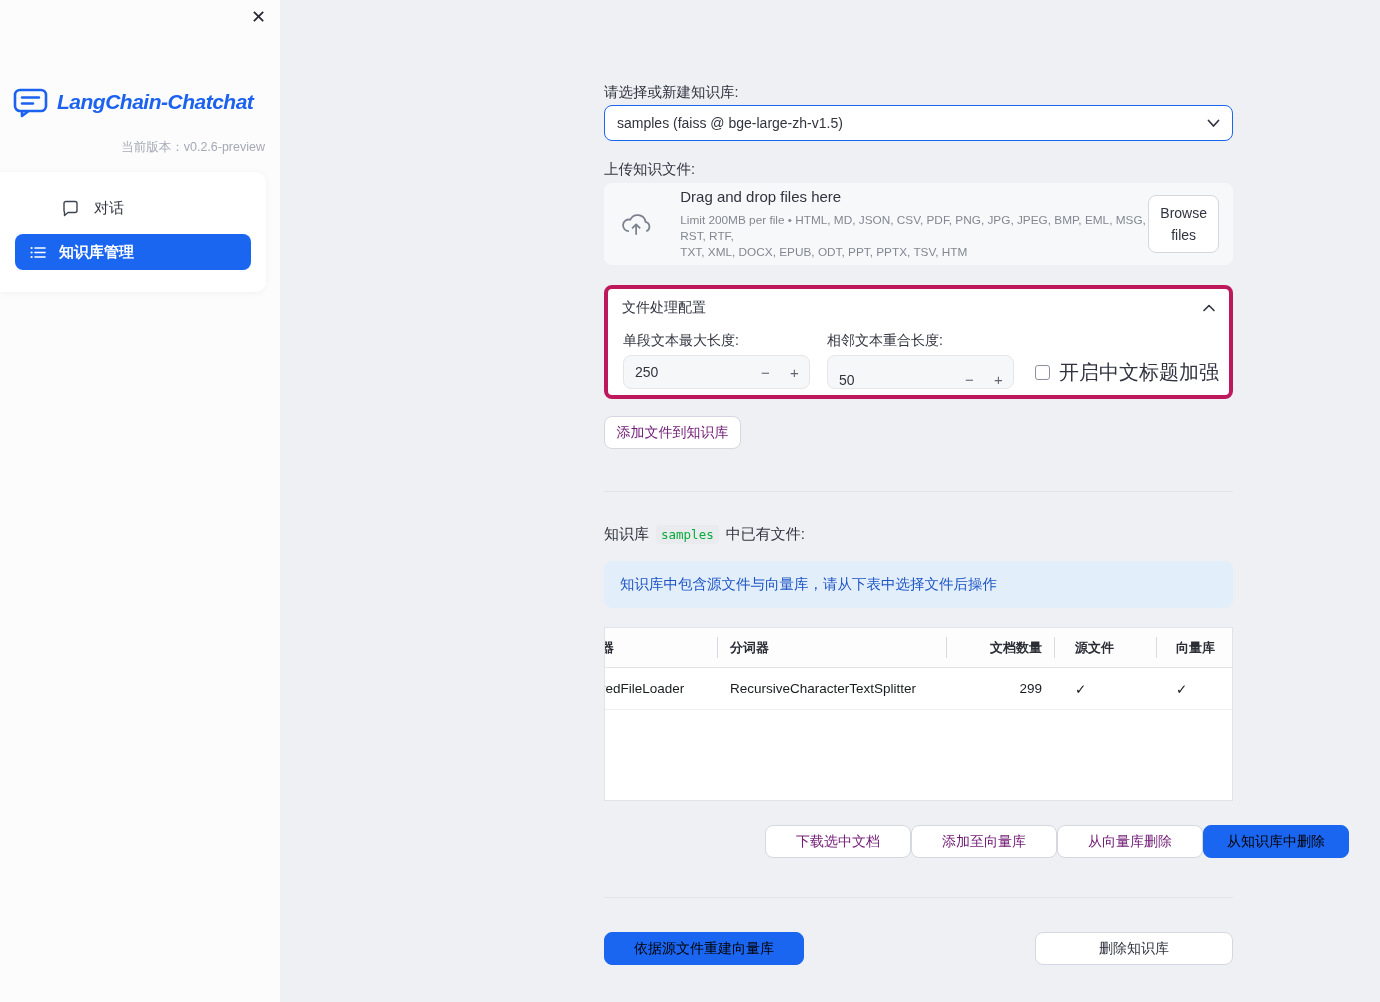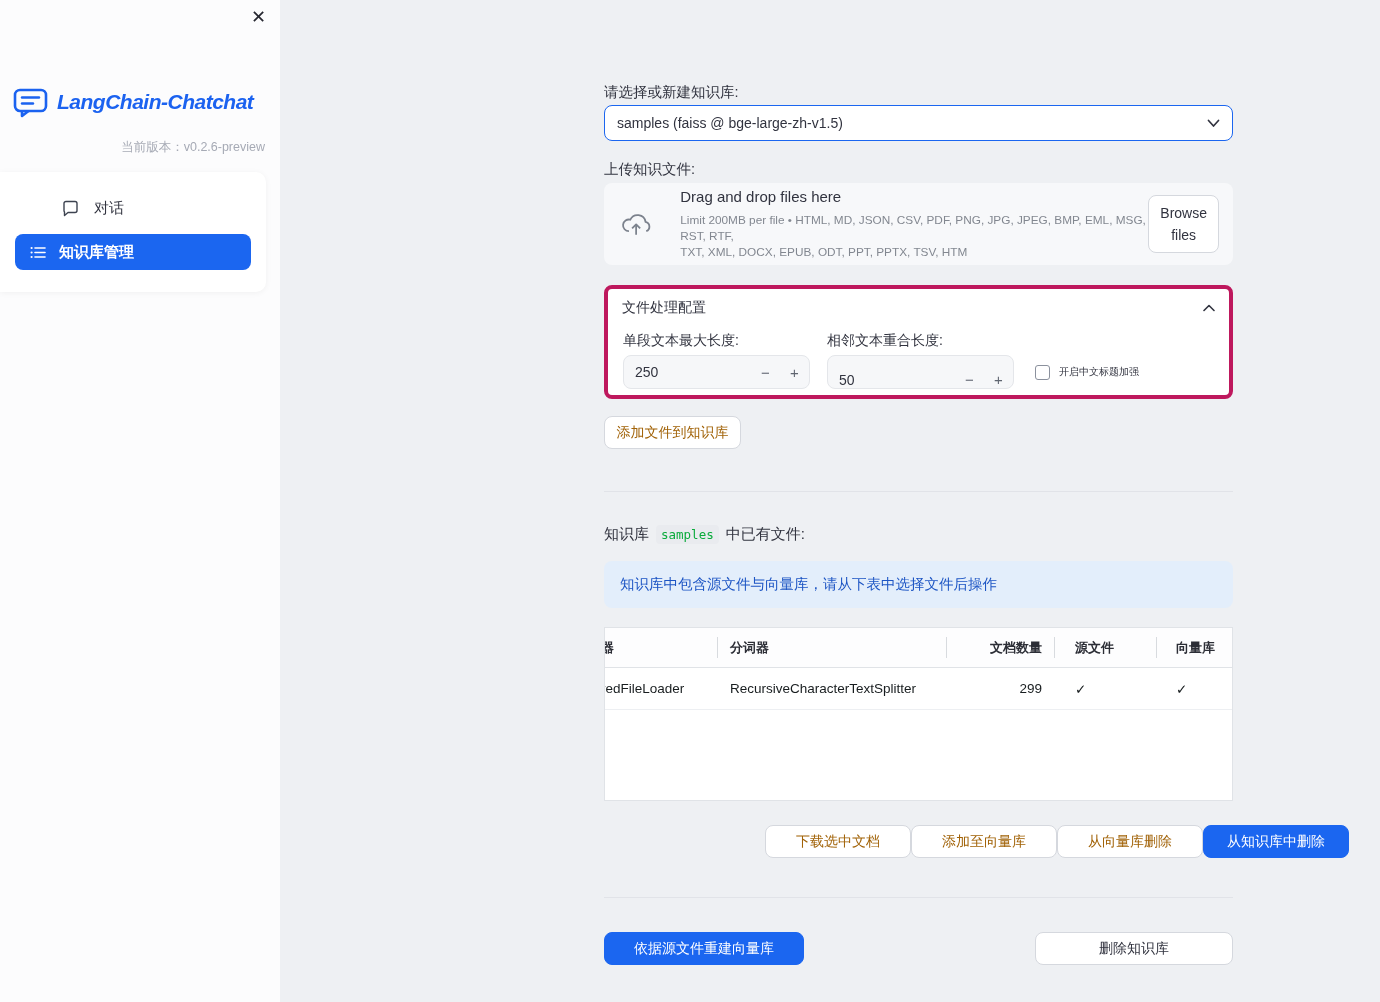--- a/index.html
+++ b/index.html
@@ -37,26 +37,26 @@
   .exp-head { display:flex; align-items:center; height:37px; padding:0 14px; font-size:14px; color:#31333f; cursor:pointer; }
   .exp-chev { margin-left:auto; }
   .exp-label { position:absolute; top:43px; font-size:14px; color:#31333f; }
   .l1 { left:15px; } .l2 { left:219px; }
   .num-input { position:absolute; top:66px; height:34px; width:187px; background:#f6f7f9; border:1px solid #e4e6ea; border-radius:8px; display:flex; align-items:center; overflow:hidden; }
   .n1 { left:15px; } .n2 { left:219px;align-items:flex-end; }
   .num-val { flex:1; padding-left:11px; font-size:14px; color:#31333f; }
   .step { width:29px; text-align:center; font-size:15px; color:#5f6570; cursor:pointer; user-select:none; }
   .chk { position:absolute; left:427px; top:66px; height:34px; display:flex; align-items:center; gap:9px; cursor:pointer; }
   .chk-box { width:15px; height:15px; border:1.5px solid #8b919d; border-radius:3px; background:#ffffff; }
-  .chk-label { font-size:10px; color:#31333f; }
+  .chk-label { font-size:20px; color:#31333f; }
 
   .btn { display:flex; align-items:center; justify-content:center; height:33px; border-radius:8px; font-size:14px; font-family:inherit; cursor:pointer; white-space:nowrap; }
   .sec { background:#ffffff; border:1px solid #d5d8de; color:#31333f; }
-  .sec.grayed { color:#a16207; }
-  .pri { background:var(--accent,#1b66f0); border:1px solid var(--accent,#1b66f0); color:#ffffff; }
+  .sec.grayed { color:#701a75; }
+  .pri { background:var(--accent,#1b66f0); border:1px solid var(--accent,#1b66f0); color:#000000; }
   .add-btn { left:0; top:416px; width:137px; }
   .hr { left:0; width:629px; height:1px; background:#e1e3e8; }
   .hr1 { top:491px; } .hr2 { top:897px; }
 
   .kb-line { left:0; top:525px; display:flex; align-items:center; gap:7px; font-size:15px; color:#31333f; }
   .kb-code { font-family:"DejaVu Sans Mono","Liberation Mono",monospace; font-size:12.5px; color:var(--code-green,#09ab3b); background:#e9ebef; border-radius:4px; padding:2px 5px; }
   .info { left:0; top:561px; width:629px; height:47px; background:var(--info-bg,#e3eefb); border-radius:8px; display:flex; align-items:center; padding:0 16px; font-size:14.5px; color:var(--info-text,#1d55c4); }
 
   .table { left:0; top:627px; width:629px; height:174px; background:#ffffff; border:1px solid #e0e3e7; }
   .thead { display:flex; height:40px; align-items:center; background:#fdfdfe; border-bottom:1px solid #e0e3e7; font-size:13px; font-weight:600; color:#2c2e36; }

